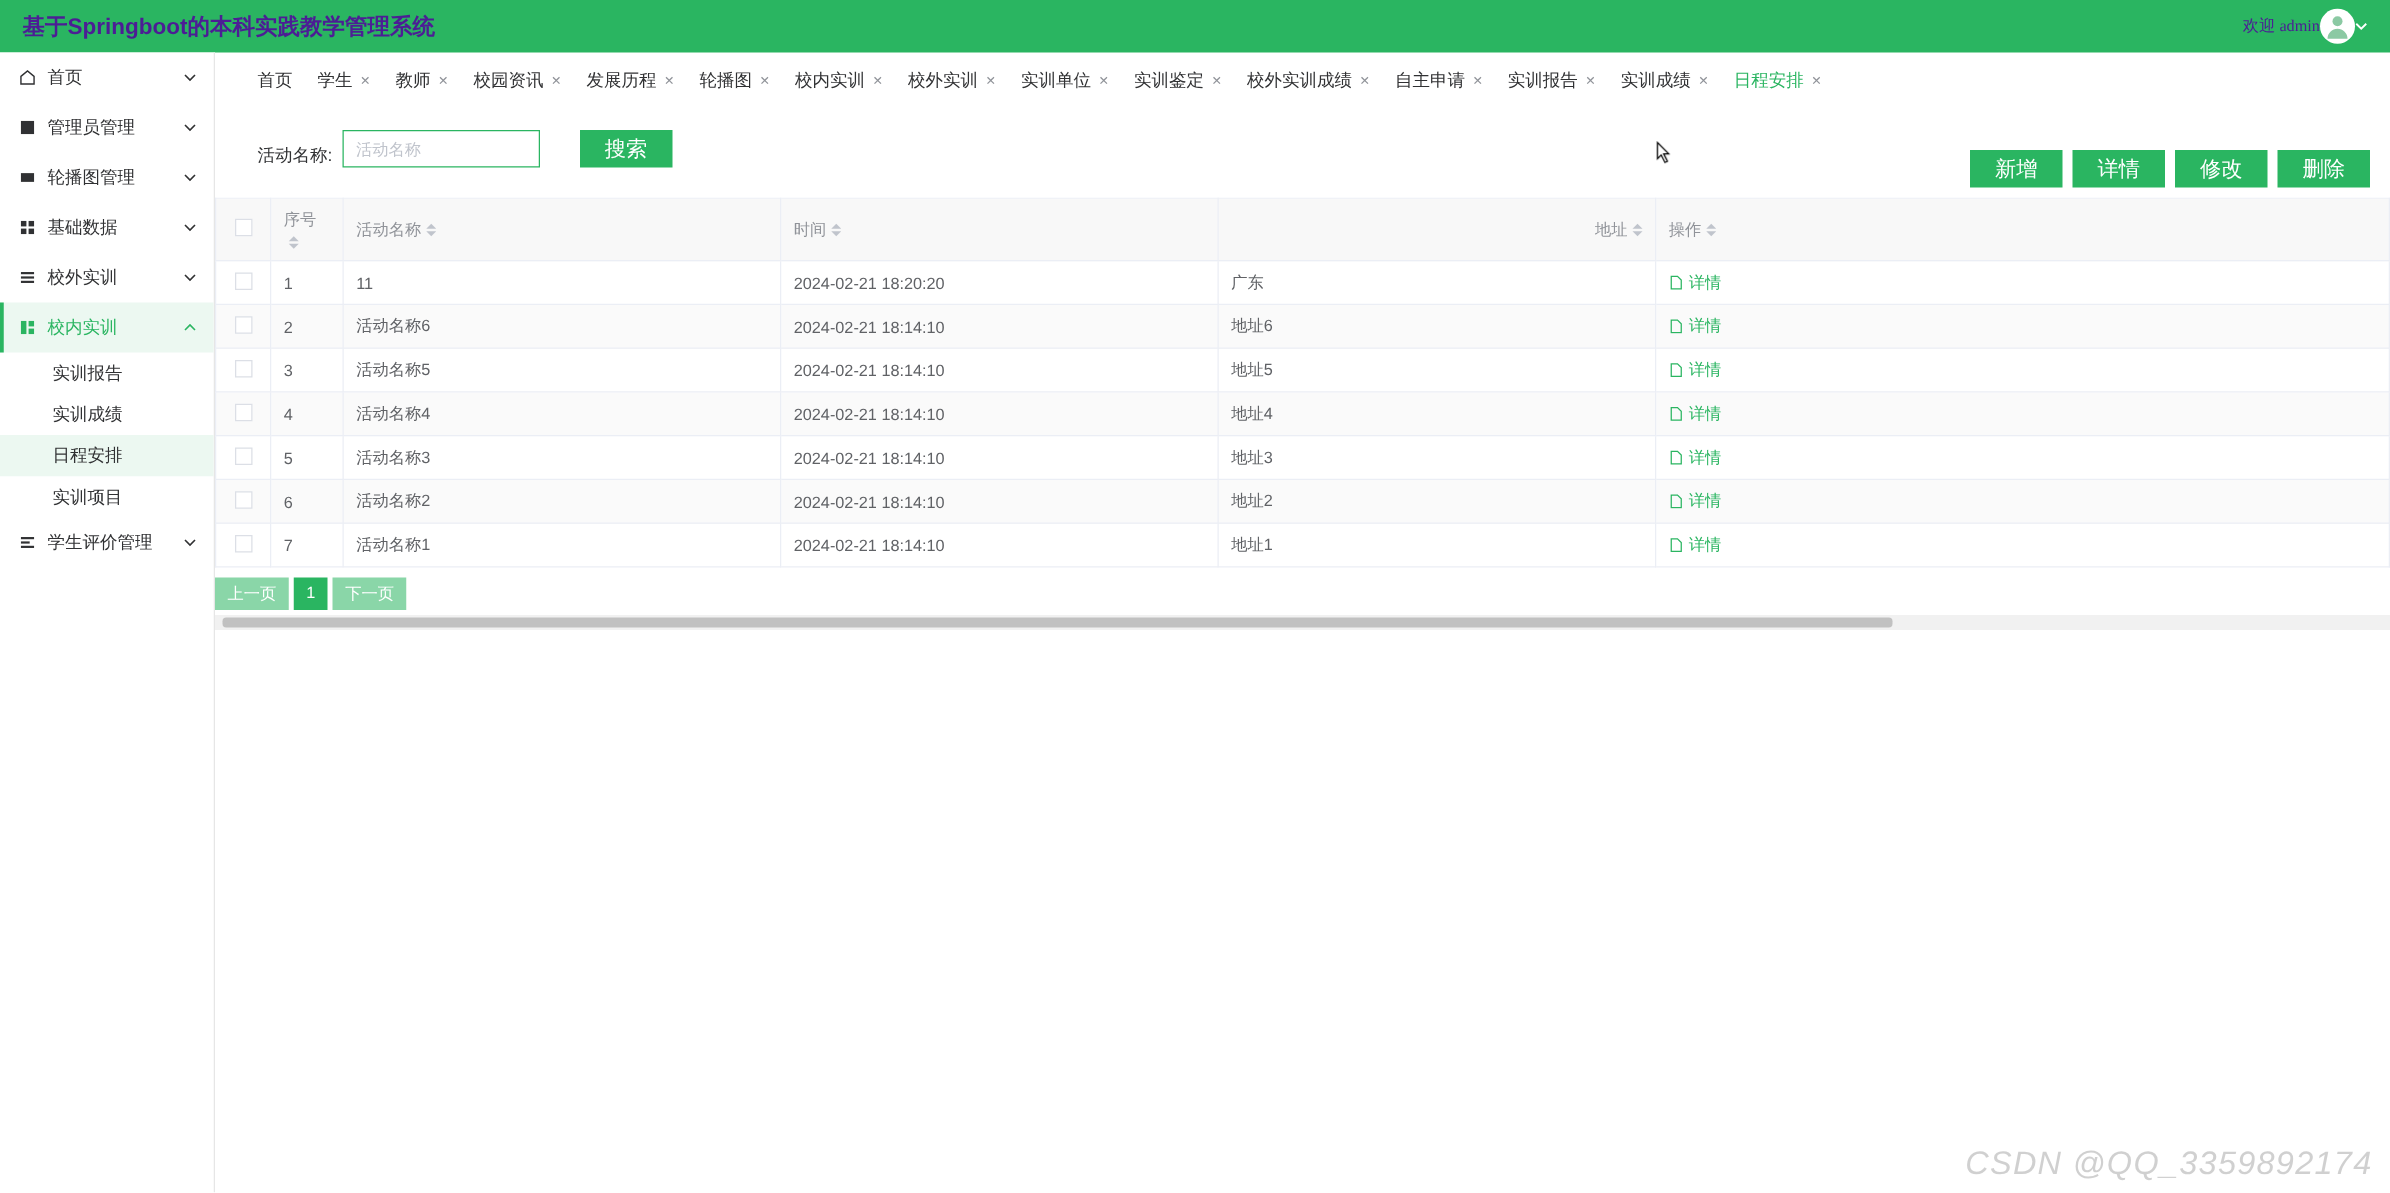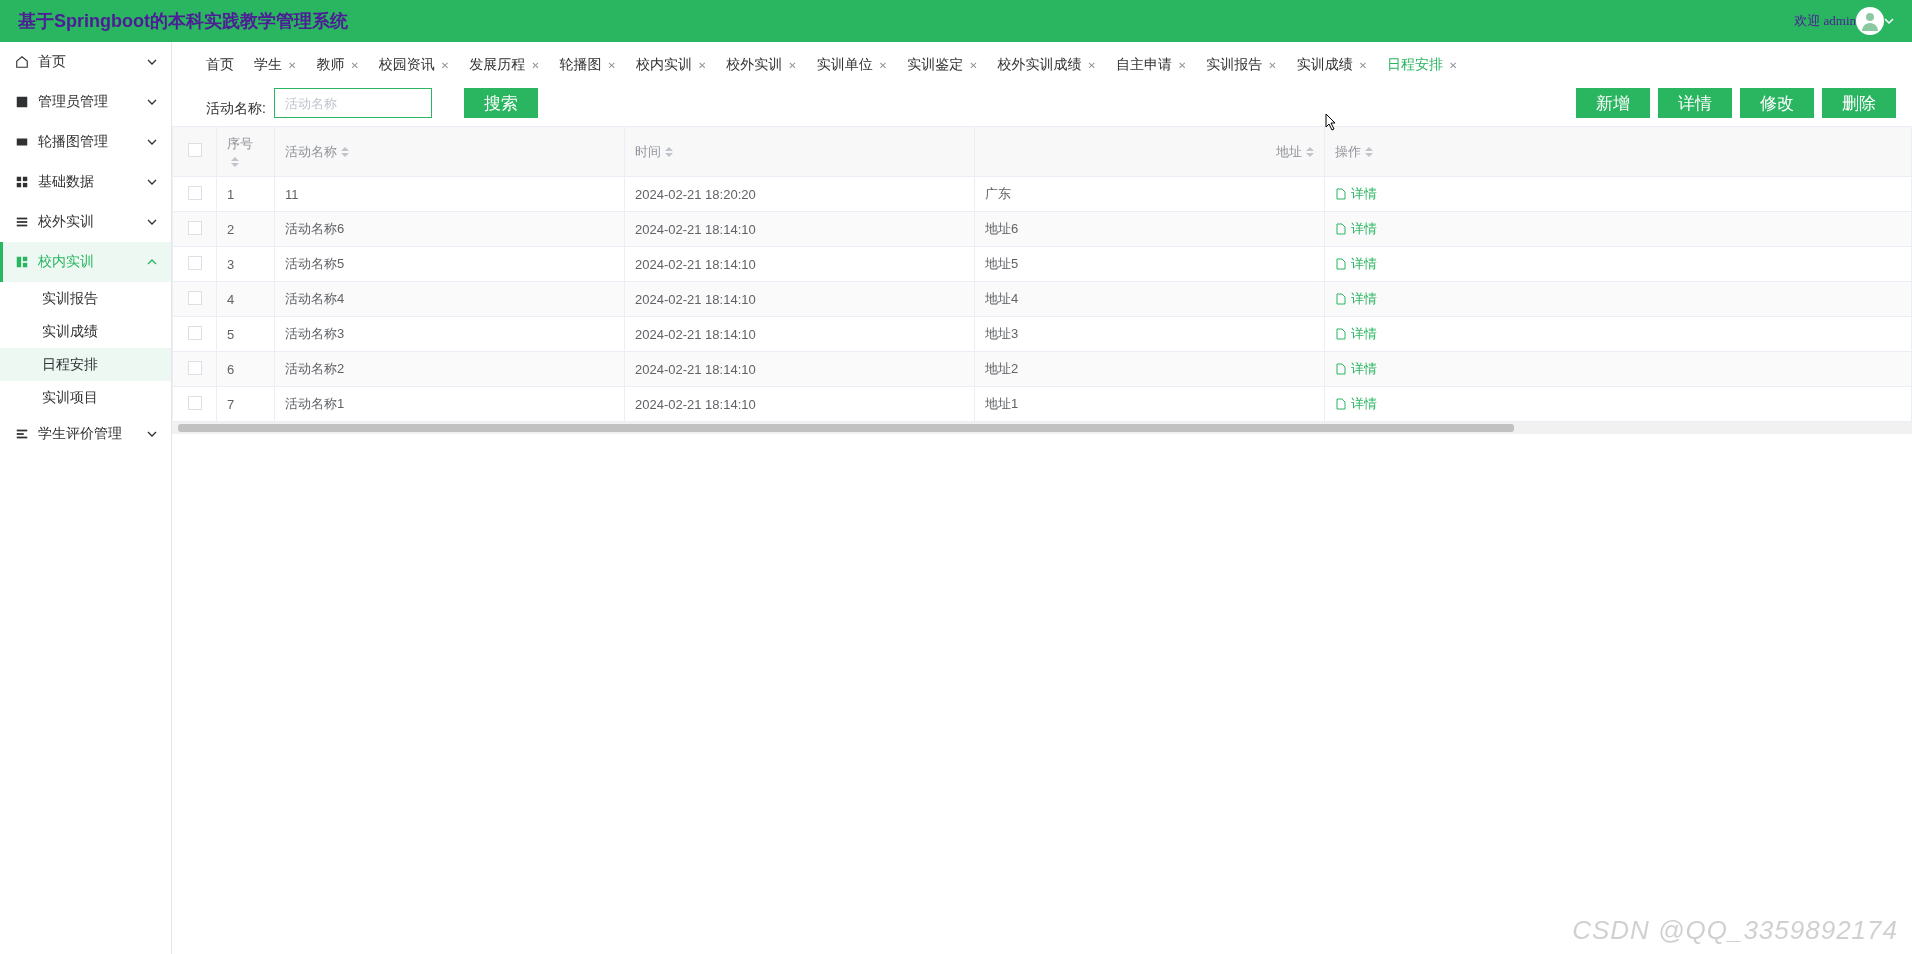--- a/index.html
+++ b/index.html
@@ -29,21 +29,21 @@
 
 
 .tabs { display: flex; align-items: center; padding: 8px 16px 0 34px; border-bottom: 0; height: 38px; flex-wrap: wrap; }
 .tab { display: flex; align-items: center; margin-right: 20px; cursor: pointer; color: #303133; font-size: 14px; padding: 4px 0; }
 .tab.active { color: #2ab561; }
 .tab-close { margin-left: 6px; color: #909399; font-size: 10px; cursor: pointer; }
 
 
 .toolbar { display: flex; align-items: center; padding: 8px 16px 8px 34px; gap: 10px; }
 .toolbar-left { display: flex; align-items: flex-end; gap: 8px; }
-.toolbar-right { margin-left: auto; display: flex; gap: 8px; }
+.toolbar-right { margin-left: auto; display: flex; gap: 8px; margin-top: 32px; }
 .form-label { font-size: 14px; color: #303133; }
 .input { height: 30px; width: 158px; border: 1px solid #2ab561; padding: 0 10px; font-size: 13px; outline: none; }
 .input::placeholder { color: #c0c4cc; }
 .btn { height: 30px; padding: 0 20px; border: none; cursor: pointer; font-size: 17px; color: #fff; background: #2ab561; display: inline-flex; align-items: center; justify-content: center; }
 
 
 .table-container { flex: 1; overflow: auto; padding: 0; }
 table { width: 100%; border-collapse: collapse; }
 th, td { border: 1px solid #ebeef5; padding: 8px 10px; text-align: left; font-size: 13px; }
 th { background: #f8f8f8; color: #909399; font-weight: normal; height: 32px; margin-top: 30px; }
@@ -382,20 +382,25 @@
               <td><span class="action-link">
                   <svg viewBox="0 0 12 12">
                     <path d="M2 1h5l3 3v7H2z" fill="none" stroke="#2ab561" stroke-width="1"></path>
                   </svg>
                   <span>详情</span>
                 </span></td>
             </tr>
           </tbody>
       </table>
 
+      <div class="pagination">
+        <span class="page-btn">上一页</span>
+        <span class="page-btn active">1</span>
+        <span class="page-btn">下一页</span>
+      </div>
 
       <div class="hscroll">
         <div class="hscroll-thumb"></div>
       </div>
     </div>
   </div>
 </div>
 
 <div class="watermark">CSDN @QQ_3359892174</div>
 

